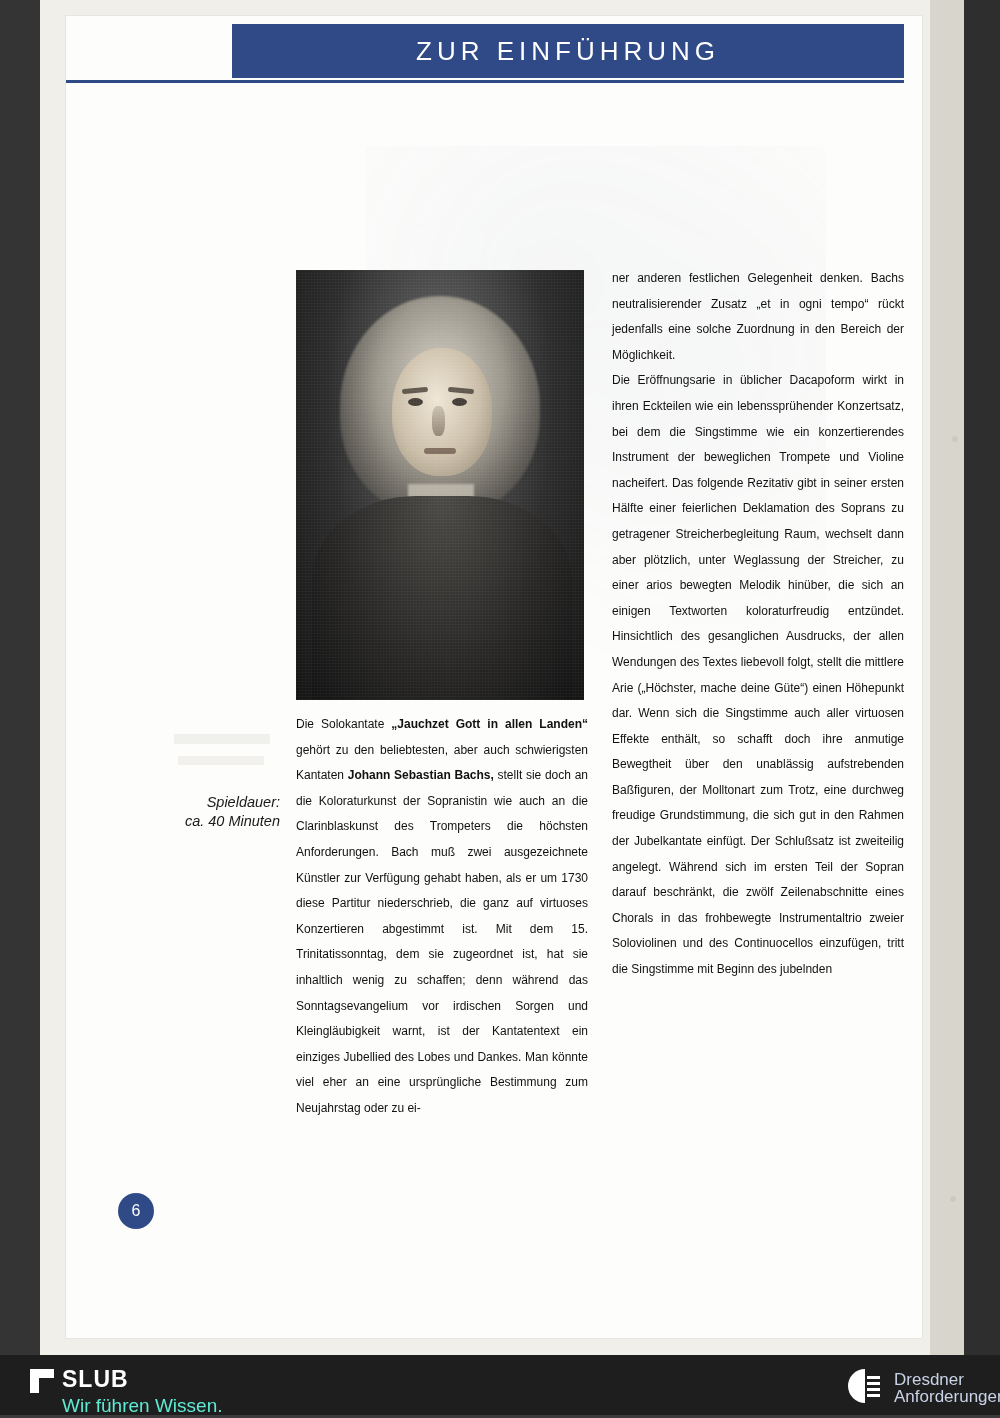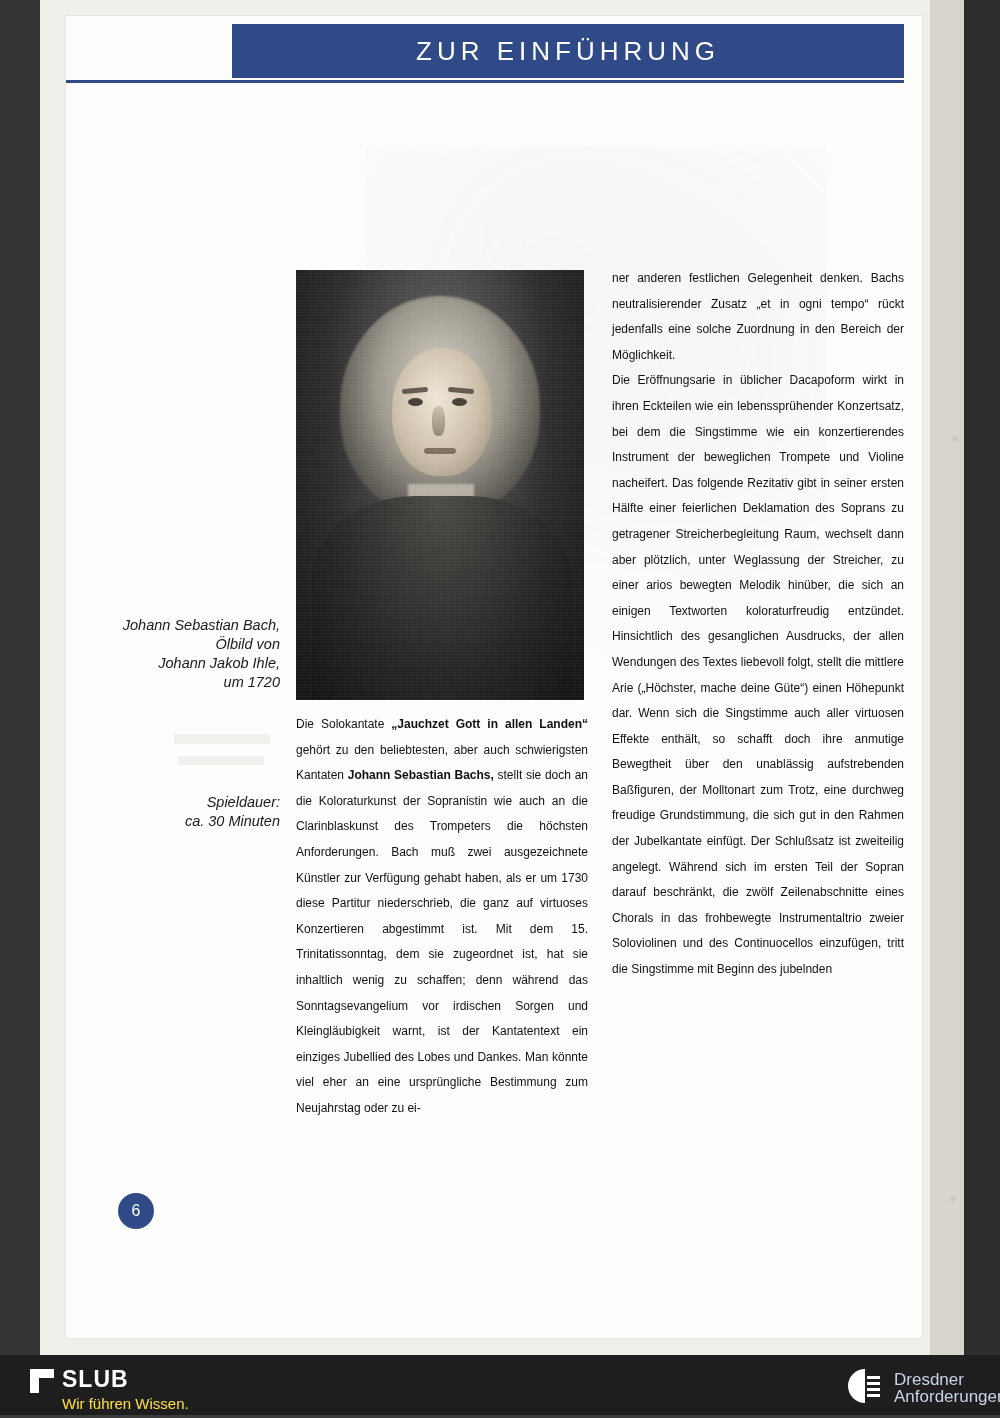--- a/index.html
+++ b/index.html
@@ -277,22 +277,22 @@
     color: #ffffff;
     font-size: 23px;
     font-weight: bold;
     letter-spacing: 1px;
     font-family: "Liberation Sans", sans-serif;
   }
   #slub-tagline {
     position: absolute;
     left: 62px;
     top: 40px;
-    color: #fde047;
-    font-size: 15px;
+    color: #5eead4;
+    font-size: 19px;
     font-family: "Liberation Sans", sans-serif;
   }
   #dp-mark {
     position: absolute;
     left: 848px;
     top: 14px;
     width: 34px;
     height: 34px;
   }
   #dp-mark .ring {
@@ -366,26 +366,22 @@
     <div class="brow-r"></div>
     <div class="eye-l"></div>
     <div class="eye-r"></div>
     <div class="nose"></div>
     <div class="mouth"></div>
     <div class="collar"></div>
     <div class="body"></div>
     <div class="grain"></div>
   </div>
 
-  <div class="caption" id="caption-portrait" style="white-space: pre-line;">Johann Sebastian Bach,
-Ölbild von
-Johann Jakob Ihle,
-um 1720</div>
   <div class="caption" id="caption-duration" style="white-space: pre-line;">Spieldauer:
-ca. 30 Minuten</div>
+ca. 40 Minuten</div>
 
   <div class="col" id="col-left">Die Solokantate <b>„Jauchzet Gott in allen Landen“</b> gehört zu den beliebtesten, aber auch schwierigsten Kantaten <b>Johann Sebastian Bachs,</b> stellt sie doch an die Koloraturkunst der Sopranistin wie auch an die Clarinblaskunst des Trompeters die höchsten Anforderungen. Bach muß zwei ausgezeichnete Künstler zur Verfügung gehabt haben, als er um 1730 diese Partitur niederschrieb, die ganz auf virtuoses Konzertieren abgestimmt ist. Mit dem 15. Trinitatissonntag, dem sie zugeordnet ist, hat sie inhaltlich wenig zu schaffen; denn während das Sonntagsevangelium vor irdischen Sorgen und Kleingläubigkeit warnt, ist der Kantatentext ein einziges Jubellied des Lobes und Dankes. Man könnte viel eher an eine ursprüngliche Bestimmung zum Neujahrstag oder zu ei-</div>
   <div class="col" id="col-right">ner anderen festlichen Gelegenheit denken. Bachs neutralisierender Zusatz „et in ogni tempo“ rückt jedenfalls eine solche Zuordnung in den Bereich der Möglichkeit.<br>Die Eröffnungsarie in üblicher Dacapoform wirkt in ihren Eckteilen wie ein lebenssprühender Konzertsatz, bei dem die Singstimme wie ein konzertierendes Instrument der beweglichen Trompete und Violine nacheifert. Das folgende Rezitativ gibt in seiner ersten Hälfte einer feierlichen Deklamation des Soprans zu getragener Streicherbegleitung Raum, wechselt dann aber plötzlich, unter Weglassung der Streicher, zu einer arios bewegten Melodik hinüber, die sich an einigen Textworten koloraturfreudig entzündet. Hinsichtlich des gesanglichen Ausdrucks, der allen Wendungen des Textes liebevoll folgt, stellt die mittlere Arie („Höchster, mache deine Güte“) einen Höhepunkt dar. Wenn sich die Singstimme auch aller virtuosen Effekte enthält, so schafft doch ihre anmutige Bewegtheit über den unablässig aufstrebenden Baßfiguren, der Molltonart zum Trotz, eine durchweg freudige Grundstimmung, die sich gut in den Rahmen der Jubelkantate einfügt. Der Schlußsatz ist zweiteilig angelegt. Während sich im ersten Teil der Sopran darauf beschränkt, die zwölf Zeilenabschnitte eines Chorals in das frohbewegte Instrumentaltrio zweier Soloviolinen und des Continuocellos einzufügen, tritt die Singstimme mit Beginn des jubelnden</div>
 
   <div id="page-number">6</div>
 
   <div id="footer">
     <div id="slub-logo-mark"></div>
     <div id="slub-name">SLUB</div>
     <div id="slub-tagline">Wir führen Wissen.</div>

